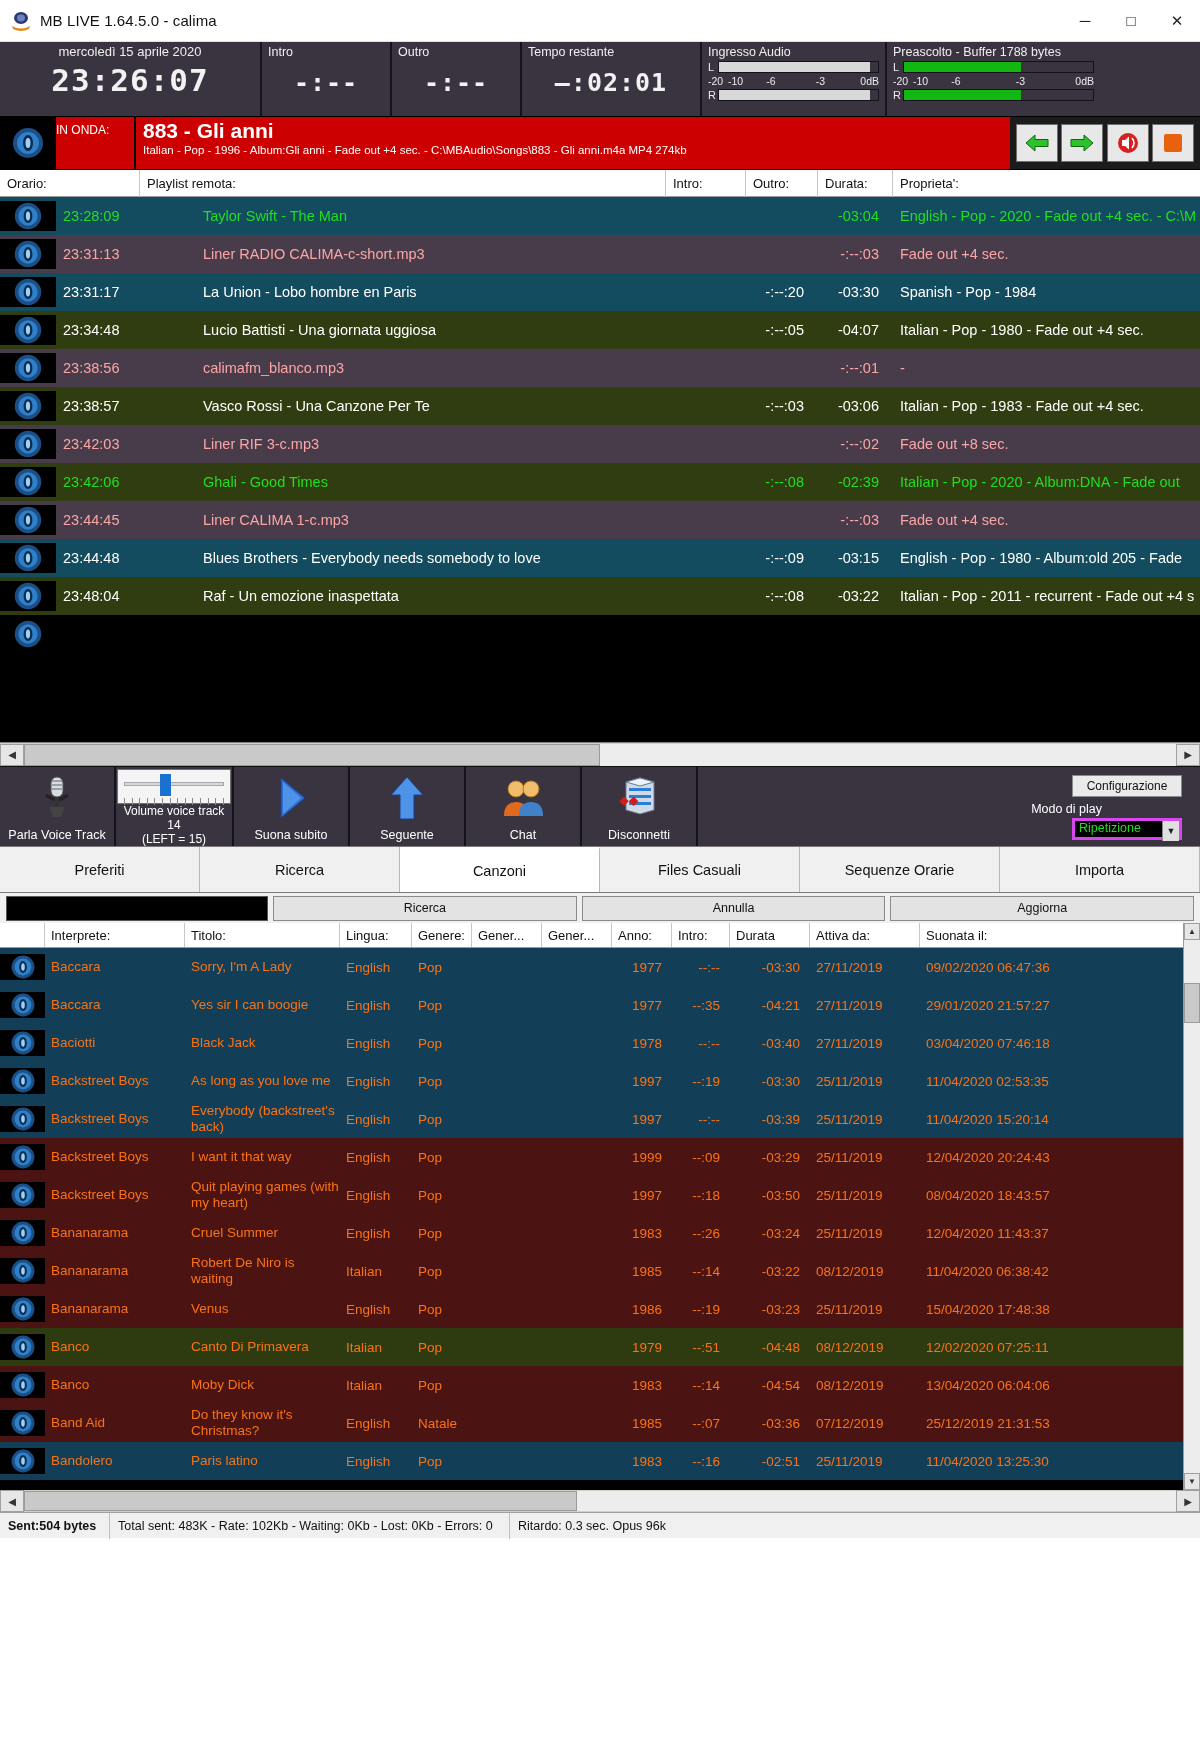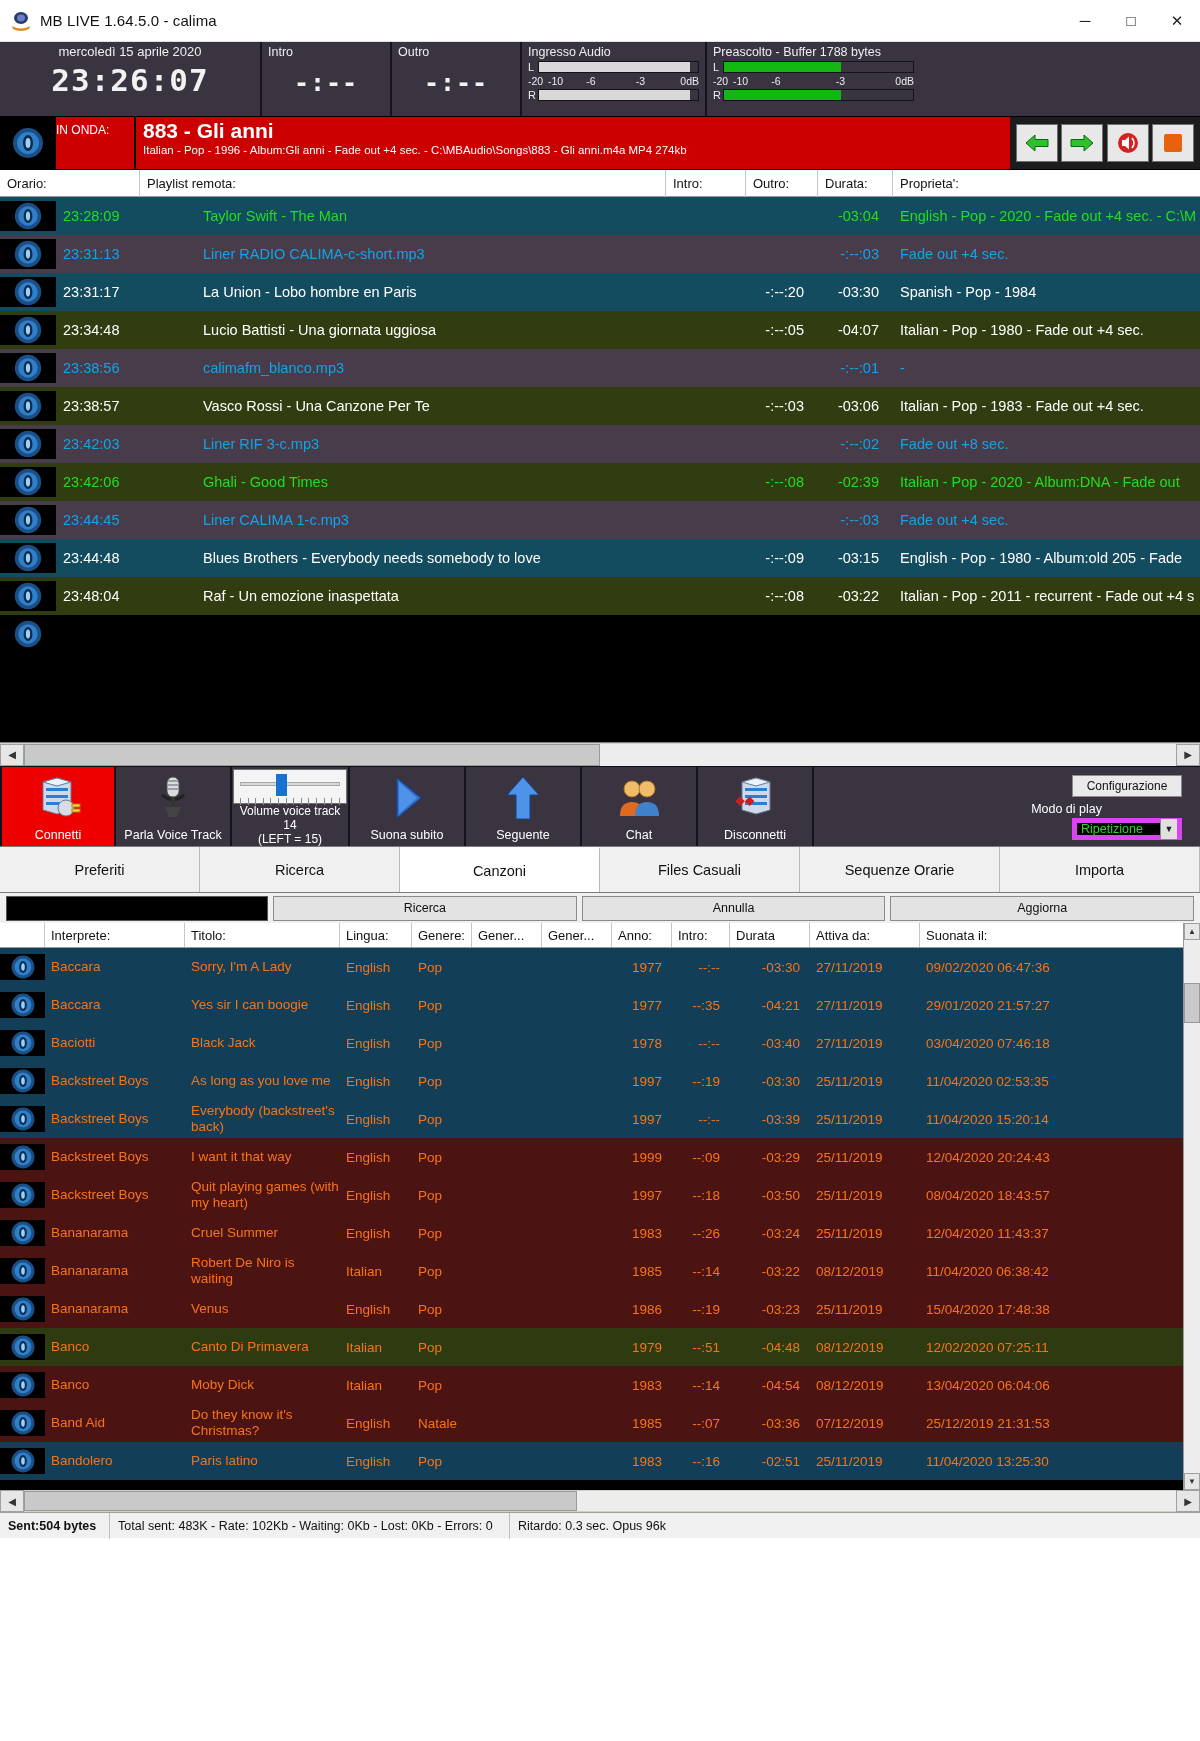--- a/index.html
+++ b/index.html
@@ -70,21 +70,21 @@
   .pl-body { height:545px; background:#000; overflow:hidden; position:relative; }
   .pl-row { height:38px; display:flex; align-items:center; font-size:14.5px; }
   .pl-row .ic { width:56px; display:flex; align-items:center; justify-content:center; background:#000; }
   .pl-row .t { padding-left:7px; white-space:nowrap; overflow:hidden; }
   .pl-row .num { text-align:right; padding-right:14px; }
   .row-blue { background:#134b5f; }
   .row-purple { background:#493c4a; }
   .row-olive { background:#303d10; }
   .txt-green { color:#22dd22; }
   .txt-white { color:#ffffff; }
-  .txt-lblue { color:#0ea5e9; }
+  .txt-lblue { color:#fca5a5; }
   .empty-row { height:38px; display:flex; background:#000; }
   .empty-row .ic { width:56px; display:flex; align-items:center; justify-content:center; }
 
   .pl-scroll { height:24px; background:#d4d0c8; display:flex; align-items:center;
     border-top:1px solid #808080; }
   .sc-btn { width:24px; height:22px; background:#e6e6e6; border:1px solid #a0a0a0;
     display:flex; align-items:center; justify-content:center; font-size:10px; color:#333; }
   .sc-track { flex:1; height:22px; background:#ededed; position:relative; }
   .sc-thumb { position:absolute; left:0; top:0; height:22px; width:50%;
     background:#c9c9c9; border:1px solid #9a9a9a; }
@@ -109,22 +109,22 @@
   .slider-ticks { position:absolute; left:6px; right:6px; top:28px; height:8px;
     display:flex; justify-content:space-between; }
   .slider-ticks i { width:1px; height:7px; background:#8a8a8a; display:block; }
   .tool-slider .tl { font-size:12px; color:#fff; line-height:14px; text-align:center; }
   .tool-right { flex:1; background:#3a3340; padding:8px 10px 0 14px; }
   .cfg-btn { width:110px; height:22px; background:#eaeaea; border:1px solid #8a8a8a;
     font-size:12px; color:#111; display:flex; align-items:center; justify-content:center;
     margin-left:auto; margin-right:8px; }
   .cfg-lbl { font-size:12.5px; color:#fff; margin-top:5px; text-align:right;
     padding-right:88px; }
-  .cfg-sel { width:110px; height:22px; background:#000; border:5px solid #d946ef;
-    display:flex; align-items:center; margin-left:auto; margin-right:8px; margin-top:2px; }
+  .cfg-sel { width:110px; height:22px; background:#000; border:3px solid #d946ef;
+    display:flex; align-items:flex-start; margin-left:auto; margin-right:8px; margin-top:2px; }
   .cfg-sel span { color:#22dd22; font-size:12.5px; padding-left:4px; flex:1; }
   .cfg-arrow { width:17px; height:20px; background:#e0e0e0; border-left:1px solid #8a8a8a;
     display:flex; align-items:center; justify-content:center; font-size:9px; color:#222; }
 
   
   .tabs { height:47px; background:#f0f0f0; display:flex; border-top:1px solid #7a7a7a;
     border-bottom:1px solid #7a7a7a; }
   .tab { flex:1; display:flex; align-items:center; justify-content:center;
     font-size:14.5px; color:#111; border-right:1px solid #b7b7b7; background:#f0f0f0; }
   .tab.active { background:#ffffff; font-weight:normal; border-top:2px solid #fff; }
@@ -203,20 +203,24 @@
     <div class="tp-clock">23:26:07</div>
   </div>
   <div class="tp-cell cell-intro">
     <div class="tp-label">Intro</div>
     <div class="tp-clock">-:--</div>
   </div>
   <div class="tp-cell cell-outro">
     <div class="tp-label">Outro</div>
     <div class="tp-clock">-:--</div>
   </div>
+  <div class="tp-cell cell-rest">
+    <div class="tp-label">Tempo restante</div>
+    <div class="tp-clock">–:02:01</div>
+  </div>
 
   <div class="tp-cell cell-meter">
     <div class="tp-label">Ingresso Audio</div>
     <div class="meter-row">
       <div class="meter-ch">L</div>
       <div class="meter-bar">
           <div class="meter-fill idle"></div>
         </div>
     </div>
     <div class="meter-scale">
@@ -500,35 +504,20 @@
 
 <div class="pl-scroll">
   <div class="sc-btn">◀</div>
   <div class="sc-track">
       <div class="sc-thumb"></div>
     </div>
   <div class="sc-btn">▶</div>
 </div>
 
 <div class="toolbar">
-  <div class="tool-btn first">
-    <div class="tool-ico">
-      <svg width="46" height="44" viewBox="0 0 46 44">
-        <path d="M8 6 l14 -4 l14 4 v28 l-14 4 l-14 -4 z" fill="#cfd9e8" stroke="#6b7a90"></path>
-        <path d="M8 6 l14 -4 l14 4 l-14 4 z" fill="#eef3fa" stroke="#6b7a90"></path>
-        <rect x="11" y="12" width="22" height="3" fill="#2a7fd4"></rect>
-        <rect x="11" y="19" width="22" height="3" fill="#2a7fd4"></rect>
-        <rect x="11" y="26" width="22" height="3" fill="#2a7fd4"></rect>
-        <circle cx="31" cy="32" r="8" fill="#d8dde4" stroke="#777"></circle>
-        <rect x="37" y="28" width="8" height="3" fill="#ffd24a" stroke="#a87f0a"></rect>
-        <rect x="37" y="33" width="8" height="3" fill="#ffd24a" stroke="#a87f0a"></rect>
-      </svg>
-    </div>
-    <div class="tl">Connetti</div>
-  </div>
 
   <div class="tool-btn">
     <div class="tool-ico">
       <svg width="40" height="46" viewBox="0 0 40 46">
         <rect x="14" y="2" width="12" height="20" rx="6" fill="#d9dde2" stroke="#555"></rect>
         <rect x="15" y="5" width="10" height="2" fill="#9aa0a6"></rect>
         <rect x="15" y="9" width="10" height="2" fill="#9aa0a6"></rect>
         <rect x="15" y="13" width="10" height="2" fill="#9aa0a6"></rect>
         <path d="M9 20 q11 9 22 0" stroke="#222" stroke-width="3" fill="none"></path>
         <rect x="18" y="22" width="4" height="10" fill="#333"></rect>

